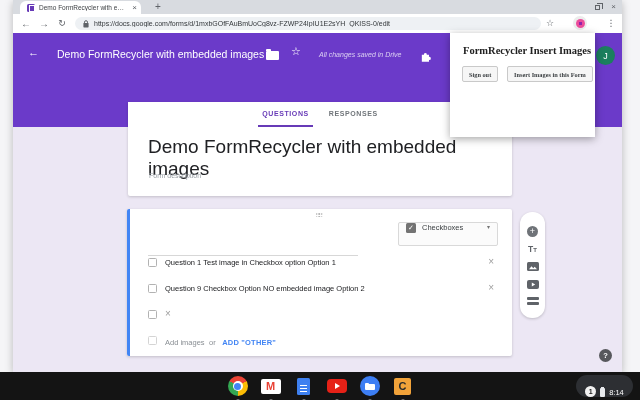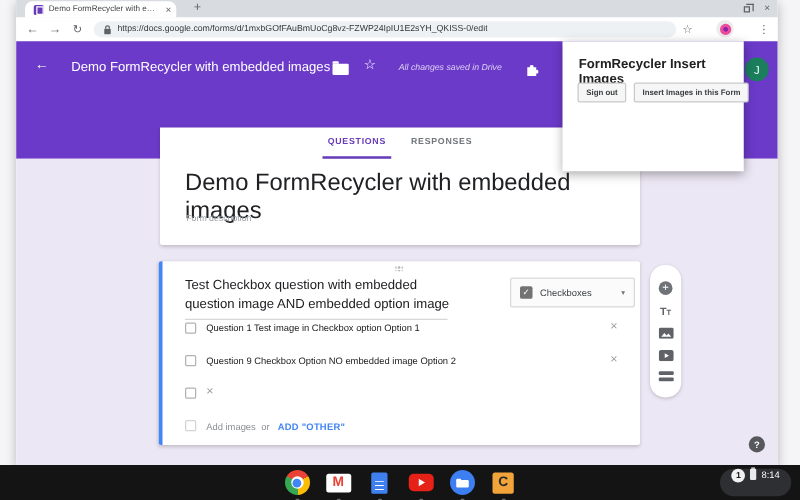--- a/index.html
+++ b/index.html
@@ -65,22 +65,22 @@
 
   
   .qcard { position:absolute; left:114px; top:209px; width:385px; height:147px; background:#fff;
            border-radius:2px; box-shadow:0 1px 3px rgba(0,0,0,.18); }
   .qcard-accent { position:absolute; left:0; top:0; bottom:0; width:3px; background:var(--accent-blue,#4285f4); border-radius:2px 0 0 2px; }
   .drag-dots { position:absolute; left:50%; top:4px; transform:translateX(-50%); display:grid;
                grid-template-columns:repeat(3,2.5px); grid-auto-rows:2.5px; }
   .drag-dots i { width:1.5px; height:1.5px; background:#b5b5b5; border-radius:50%; }
   .qtitle { position:absolute; left:21px; top:12px; width:228px; font-size:10.5px; line-height:1.45; color:#202124; }
   .qunderline { position:absolute; left:21px; top:46px; width:210px; height:1px; background:#d7d7d7; }
-  .qtype { position:absolute; left:281px; top:13px; width:100px; height:24px; background:#fbfbfb;
-           border:1px solid #d9d9d9; border-radius:2px; display:flex; align-items:center; gap:6px; padding:0 7px; }
+  .qtype { position:absolute; left:271px; top:13px; width:100px; height:24px; background:#fbfbfb;
+           border:1px solid #d9d9d9; border-radius:2px; display:flex; align-items:flex-start; gap:6px; padding:0 7px; }
   .qtype-check { width:10px; height:10px; flex:none; background:#737373; border-radius:1.5px; color:#fff; font-size:7px;
                  display:flex; align-items:center; justify-content:center; }
   .qtype-label { flex:1; font-size:7.5px; color:#3c4043; }
   .qtype-caret { font-size:6px; color:#757575; }
   .opt { position:absolute; left:21px; right:14px; height:16px; display:flex; align-items:center; gap:8px; }
   .opt-box { width:9px; height:9px; flex:none; border:1px solid #b2b2b2; border-radius:1.5px; }
   .opt-label { flex:1; font-size:7.5px; color:#202124; }
   .opt-x { font-size:10px; color:#9e9e9e; padding-right:4px; line-height:1; }
   .addopt .opt-box { border-color:#d4d4d4; }
   .add-label, .or-label { font-size:7.5px; color:#8a8f94; }
@@ -96,21 +96,21 @@
   .st-text .small { font-size:6px; }
   .st-section { display:flex; flex-direction:column; gap:1.5px; }
   .st-section i { width:12px; height:3px; background:#5f6368; border-radius:1px; }
 
   .help-fab { position:absolute; left:586px; top:349px; width:13px; height:13px; border-radius:50%;
               background:#57585c; color:#fff; font-size:7.5px; font-weight:700;
               display:flex; align-items:center; justify-content:center; }
 
   
   .popup { position:absolute; left:437px; top:33px; width:145px; height:104px; background:#fff;
-           box-shadow:0 2px 8px rgba(0,0,0,.35); z-index:5; }
+           box-shadow:0 2px 8px rgba(0,0,0,.35); z-index:5;font-family:Liberation Serif, serif; }
   .popup-title { position:absolute; left:13px; top:12px; font-size:10.5px; font-weight:700; color:#212121; }
   .popup-btn { position:absolute; top:33px; height:16px; display:inline-flex; align-items:center; padding:0 6px;
                background:#f6f6f6; border:1px solid #c9c9c9; border-radius:2px;
                font-size:6.3px; font-weight:600; color:#3c4043; white-space:nowrap; }
   .btn-signout { left:12px; } .btn-insert { left:57px; }
 
   
   .shelf { position:absolute; left:0; bottom:0; width:640px; height:28px; background:#141414; }
   .apps { position:absolute; inset:0; display:flex; align-items:center; justify-content:center; gap:13px; }
   .app { width:20px; height:20px; position:relative; display:flex; align-items:center; justify-content:center; }
@@ -127,21 +127,21 @@
                 background:repeating-linear-gradient(to bottom,#fff 0 1px,transparent 1px 3px); }
   .yt-logo { width:20px; height:14px; background:#e62117; border-radius:4px; position:relative; }
   .yt-logo::before { content:""; position:absolute; left:8px; top:3.8px; border-left:5.5px solid #fff;
                 border-top:3.2px solid transparent; border-bottom:3.2px solid transparent; }
   .files-logo { width:20px; height:20px; border-radius:50%; background:#3d7ef3; position:relative; }
   .files-logo::before { content:""; position:absolute; left:5px; top:8px; width:10px; height:5.5px; background:#fff; border-radius:1px; }
   .files-logo::after { content:""; position:absolute; left:5px; top:6.5px; width:4px; height:2px; background:#fff; border-radius:1px 1px 0 0; }
   .capp-logo { width:17px; height:17px; background:#f2a33a; border-radius:2px; color:#2b2b2b; font-weight:700; font-size:11px;
                display:flex; align-items:center; justify-content:center; }
   .status { position:absolute; right:7px; top:3px; width:57px; height:22px; border-radius:11px; background:#2d2f33;
-            display:flex; align-items:flex-start; justify-content:center; gap:4px; }
+            display:flex; align-items:flex-end; justify-content:center; gap:4px; }
   .notif { width:11px; height:11px; border-radius:50%; background:#f1f1f1; color:#1b1b1b; font-size:7px; font-weight:700;
            display:flex; align-items:center; justify-content:center; }
   .battery { width:5px; height:9px; background:#e8eaed; border-radius:1px; position:relative; }
   .battery::before { content:""; position:absolute; top:-1.5px; left:1.25px; width:2.5px; height:1.5px; background:#e8eaed; }
   .time { font-size:7.5px; color:#fff; }
 </style>
 </head>
 <body>
 
 <div class="screen">
@@ -207,21 +207,20 @@
     <div class="qcard">
       <span class="qcard-accent"></span>
       <span class="drag-dots">
           <i></i>
           <i></i>
           <i></i>
           <i></i>
           <i></i>
           <i></i>
         </span>
-      <div class="qtitle">Test Checkbox question with embedded question image AND embedded option image</div>
       <span class="qunderline"></span>
       <div class="qtype">
         <span class="qtype-check">✓</span>
         <span class="qtype-label">Checkboxes</span>
         <span class="qtype-caret">▾</span>
       </div>
 
       <div class="opt" style="top:45px;align-items:center;">
         <span class="opt-box"></span>
         <span class="opt-label">Question 1 Test image in Checkbox option Option 1</span>

